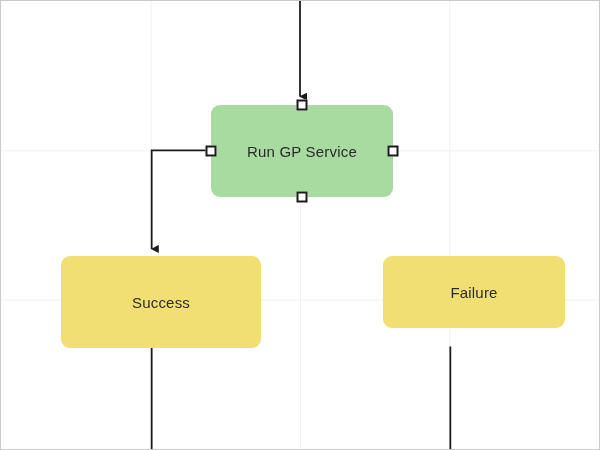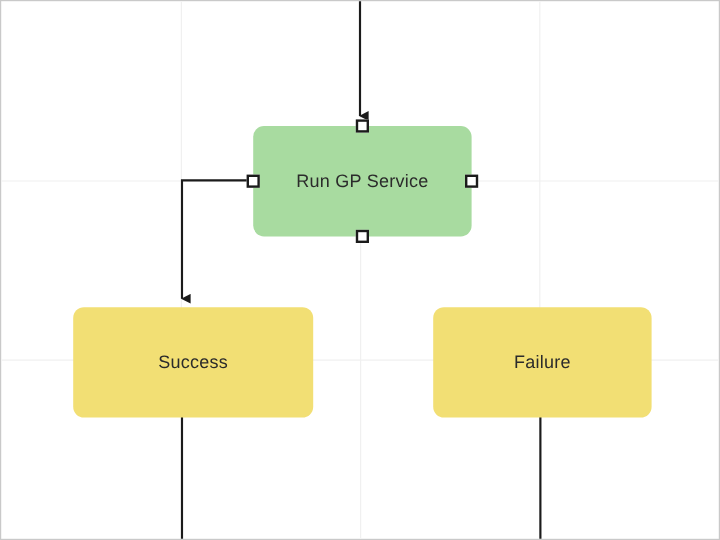--- a/index.html
+++ b/index.html
@@ -114,18 +114,18 @@
       <div class="node" style="left: 210px; top: 104px; width: 182px; height: 92px; background: rgb(168, 219, 160); color: rgb(43, 43, 43);">
         <span class="node-label">Run GP Service</span>
         <span class="handle top"></span>
         <span class="handle right"></span>
         <span class="handle bottom"></span>
         <span class="handle left"></span>
       </div>
       <div class="node" style="left: 60px; top: 255px; width: 200px; height: 92px; background: rgb(242, 223, 116); color: rgb(43, 43, 43);">
         <span class="node-label">Success</span>
       </div>
-      <div class="node" style="left: 360px; top: 255px; width: 182px; height: 92px; background: rgb(242, 223, 116); color: rgb(43, 43, 43);">
+      <div class="node" style="left: 382px; top: 255px; width: 182px; height: 72px; background: rgb(242, 223, 116); color: rgb(43, 43, 43);">
         <span class="node-label">Failure</span>
       </div>
     </div>
 
 </div>
 
 </body></html>

